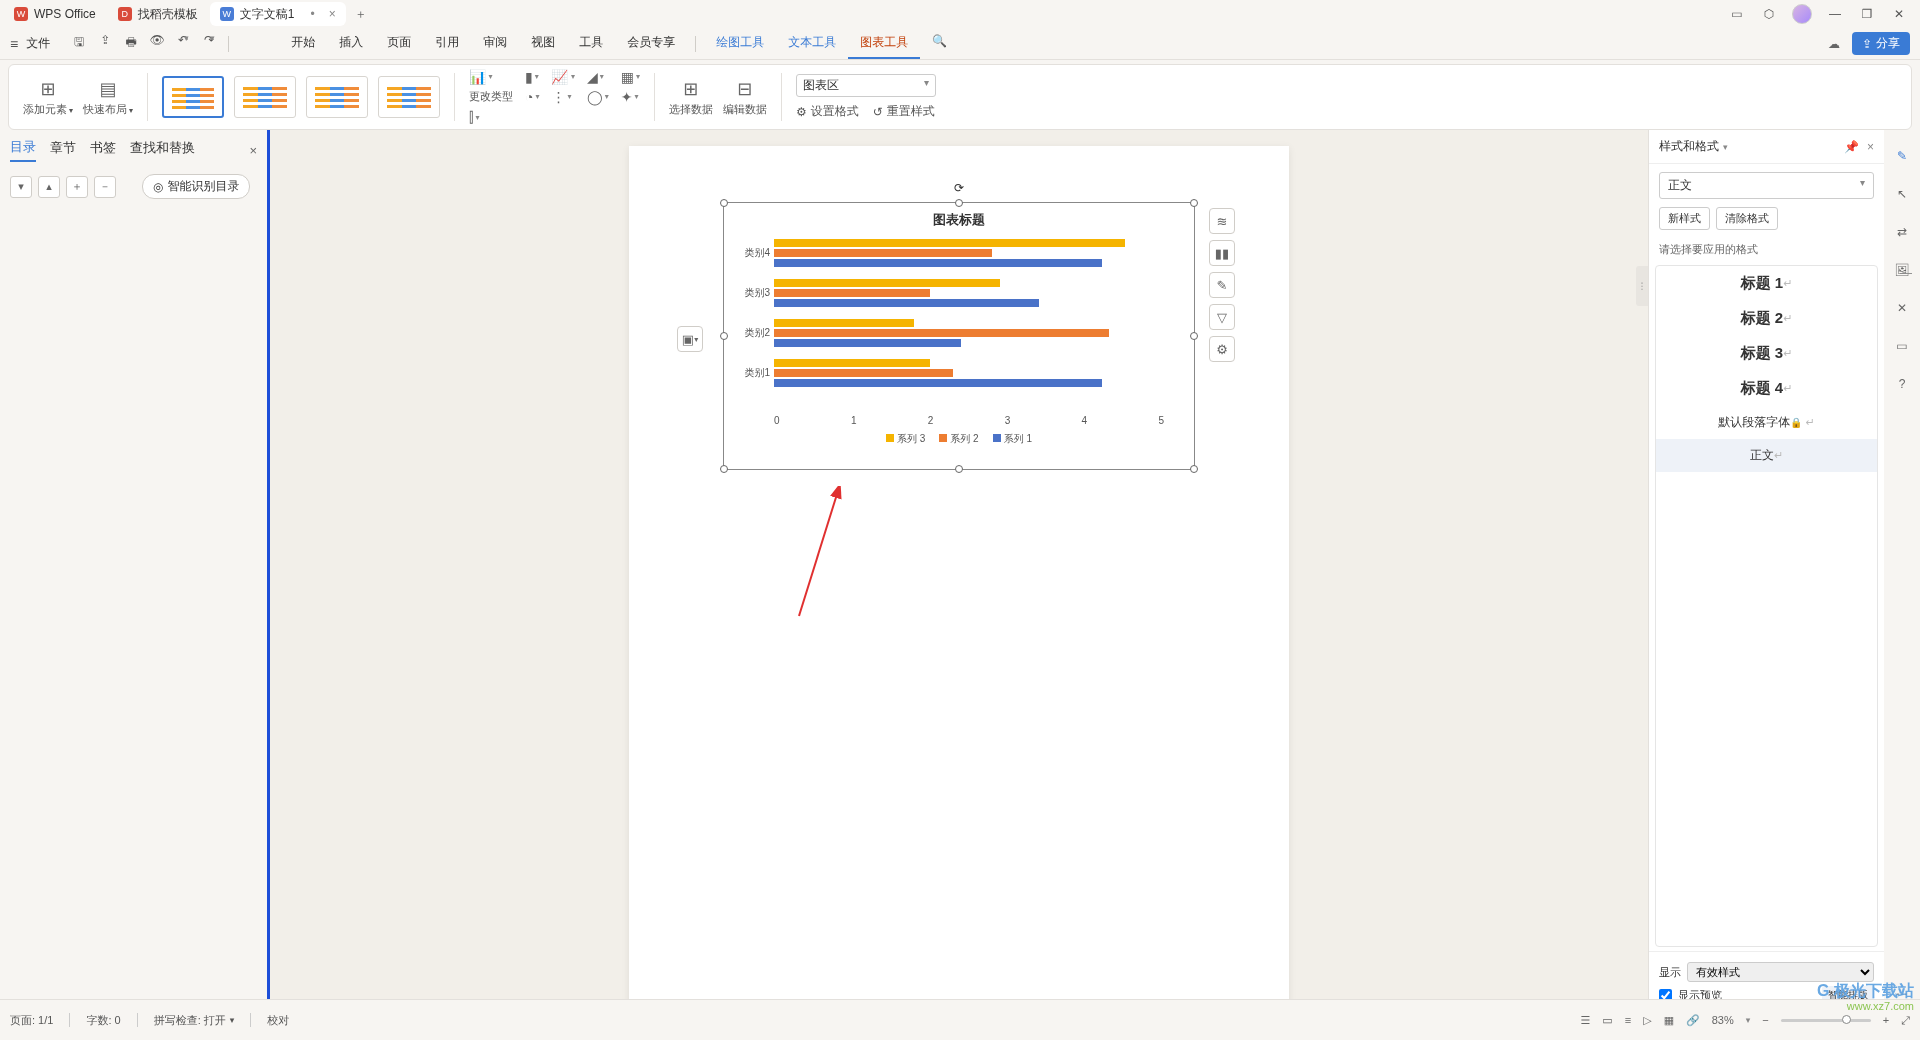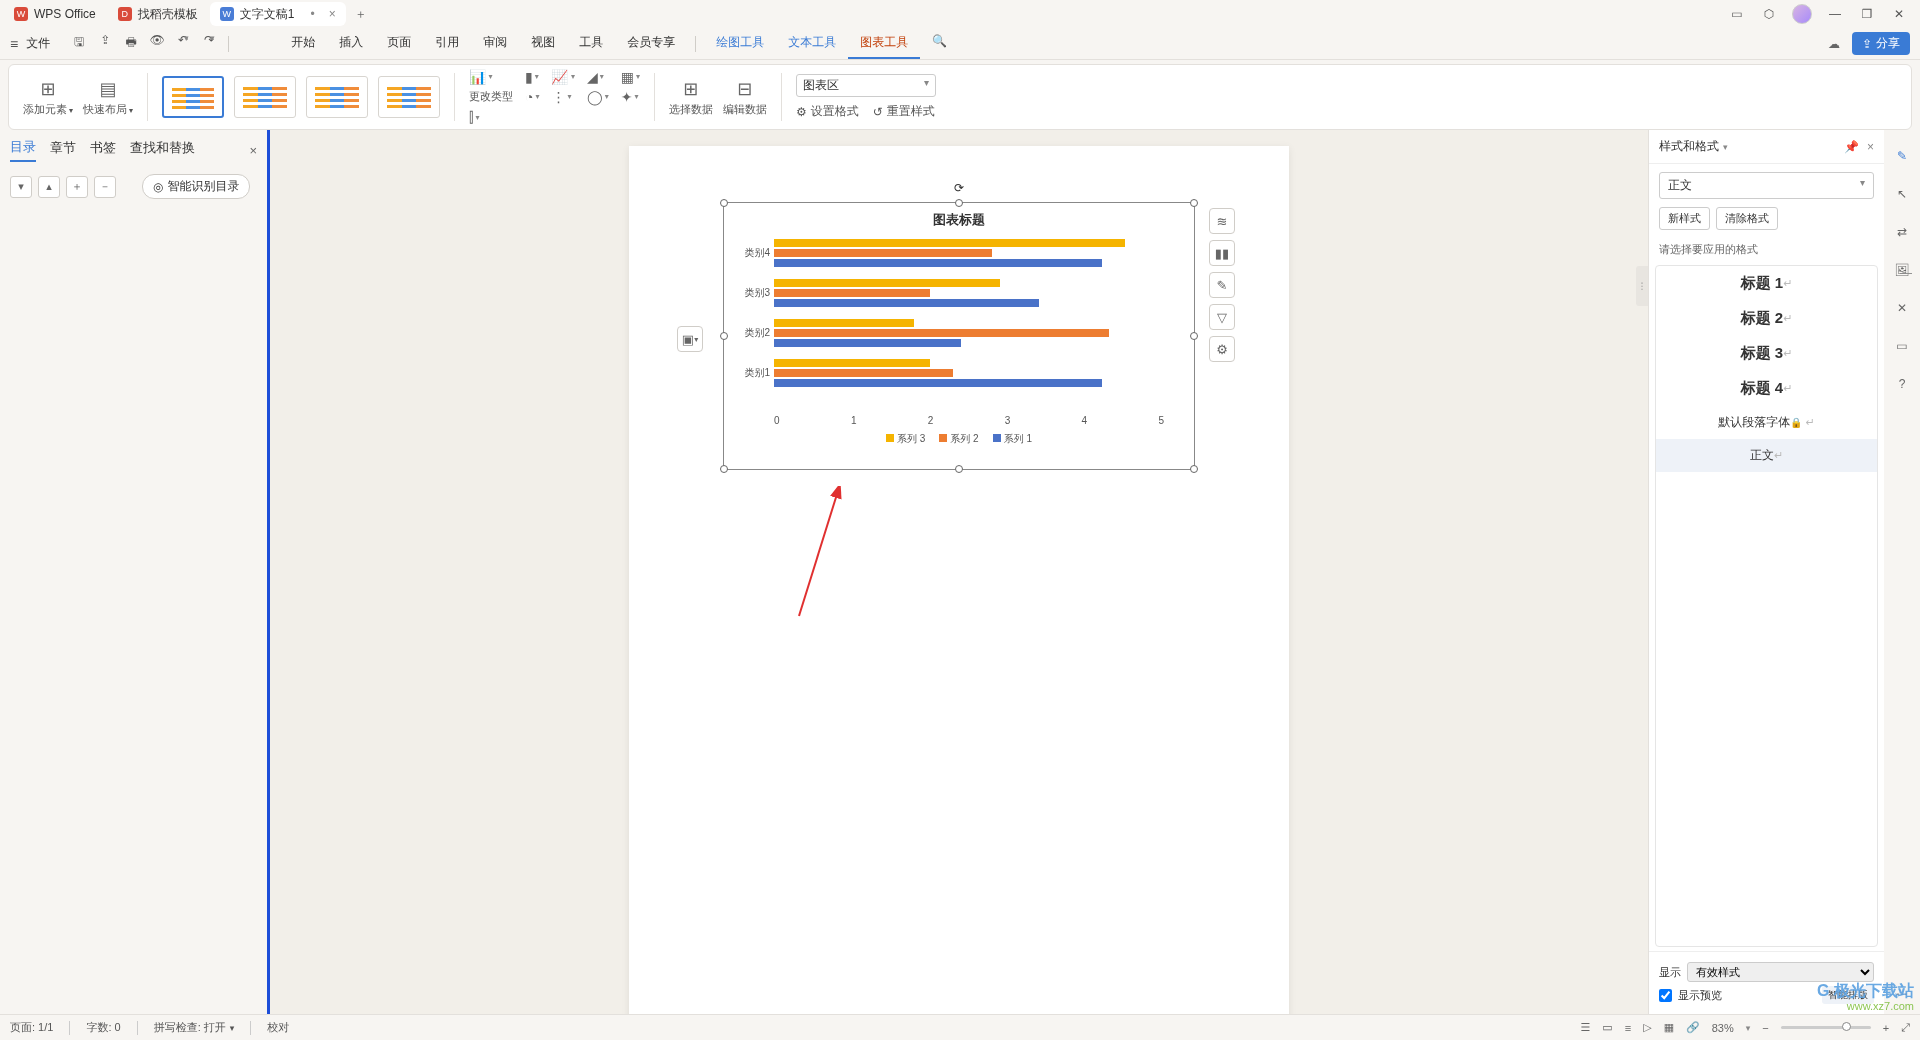--- a/index.html
+++ b/index.html
@@ -117,21 +117,21 @@
 .smart-layout { background: #eef2f8; padding: 2px 6px; border-radius: 3px; font-size: 10px; cursor: pointer; margin-left:auto; }
 
 
 .icon-rail { width: 36px; background: #f7f5f2; display: flex; flex-direction: column; align-items: center; gap: 18px; padding-top: 16px; }
 .icon-rail .ri { width: 20px; height: 20px; cursor: pointer; color: #666; display:flex; align-items:center; justify-content:center; }
 .icon-rail .ri.active { color: #3a7bd5; }
 .rail-collapse { position:absolute; right:272px; top:136px; width:12px; height:40px; background:#e8e5e0; border-radius:3px 0 0 3px; cursor:pointer; display:flex; align-items:center; justify-content:center; font-size:9px; color:#888; }
 .rail-dots { margin-top: auto; margin-bottom: 10px; }
 
 
-.statusbar { position: absolute; bottom: 0; left: 0; right: 0; height: 26px; background: #f7f5f2; border-top: 1px solid #e3e0dc; display: flex; align-items: center; padding: 0 10px; font-size: 11px; color: #555; }
+.statusbar { position: absolute; bottom: 0; left: 0; right: 0; height: 41px; background: #f7f5f2; border-top: 1px solid #e3e0dc; display: flex; align-items: center; padding: 0 10px; font-size: 11px; color: #555; }
 .sb-item { margin-right: 16px; display:flex; align-items:center; gap:4px; }
 .sb-sep { width:1px; height:14px; background:#ccc; margin-right:16px; }
 .sb-right { margin-left: auto; display: flex; align-items: center; gap: 12px; }
 .sb-ico { cursor: pointer; color: #666; }
 .zoom-slider { width: 90px; height: 3px; background: #ccc; position: relative; border-radius: 2px; }
 .zoom-slider .knob { width: 9px; height: 9px; background: #fff; border: 1px solid #888; border-radius: 50%; position: absolute; top: -4px; left: 68%; }
 .watermark { position:absolute; right:6px; bottom:28px; font-size:11px; color:#7fbf3f; opacity:0.9; pointer-events:none; text-align:right; line-height:1.1; }
 .watermark .logo { font-size:16px; color:#5aa0e0; font-weight:bold; }
 .panel-min { position:absolute; right:8px; top:136px; color:#888; cursor:pointer; }
 </style>

